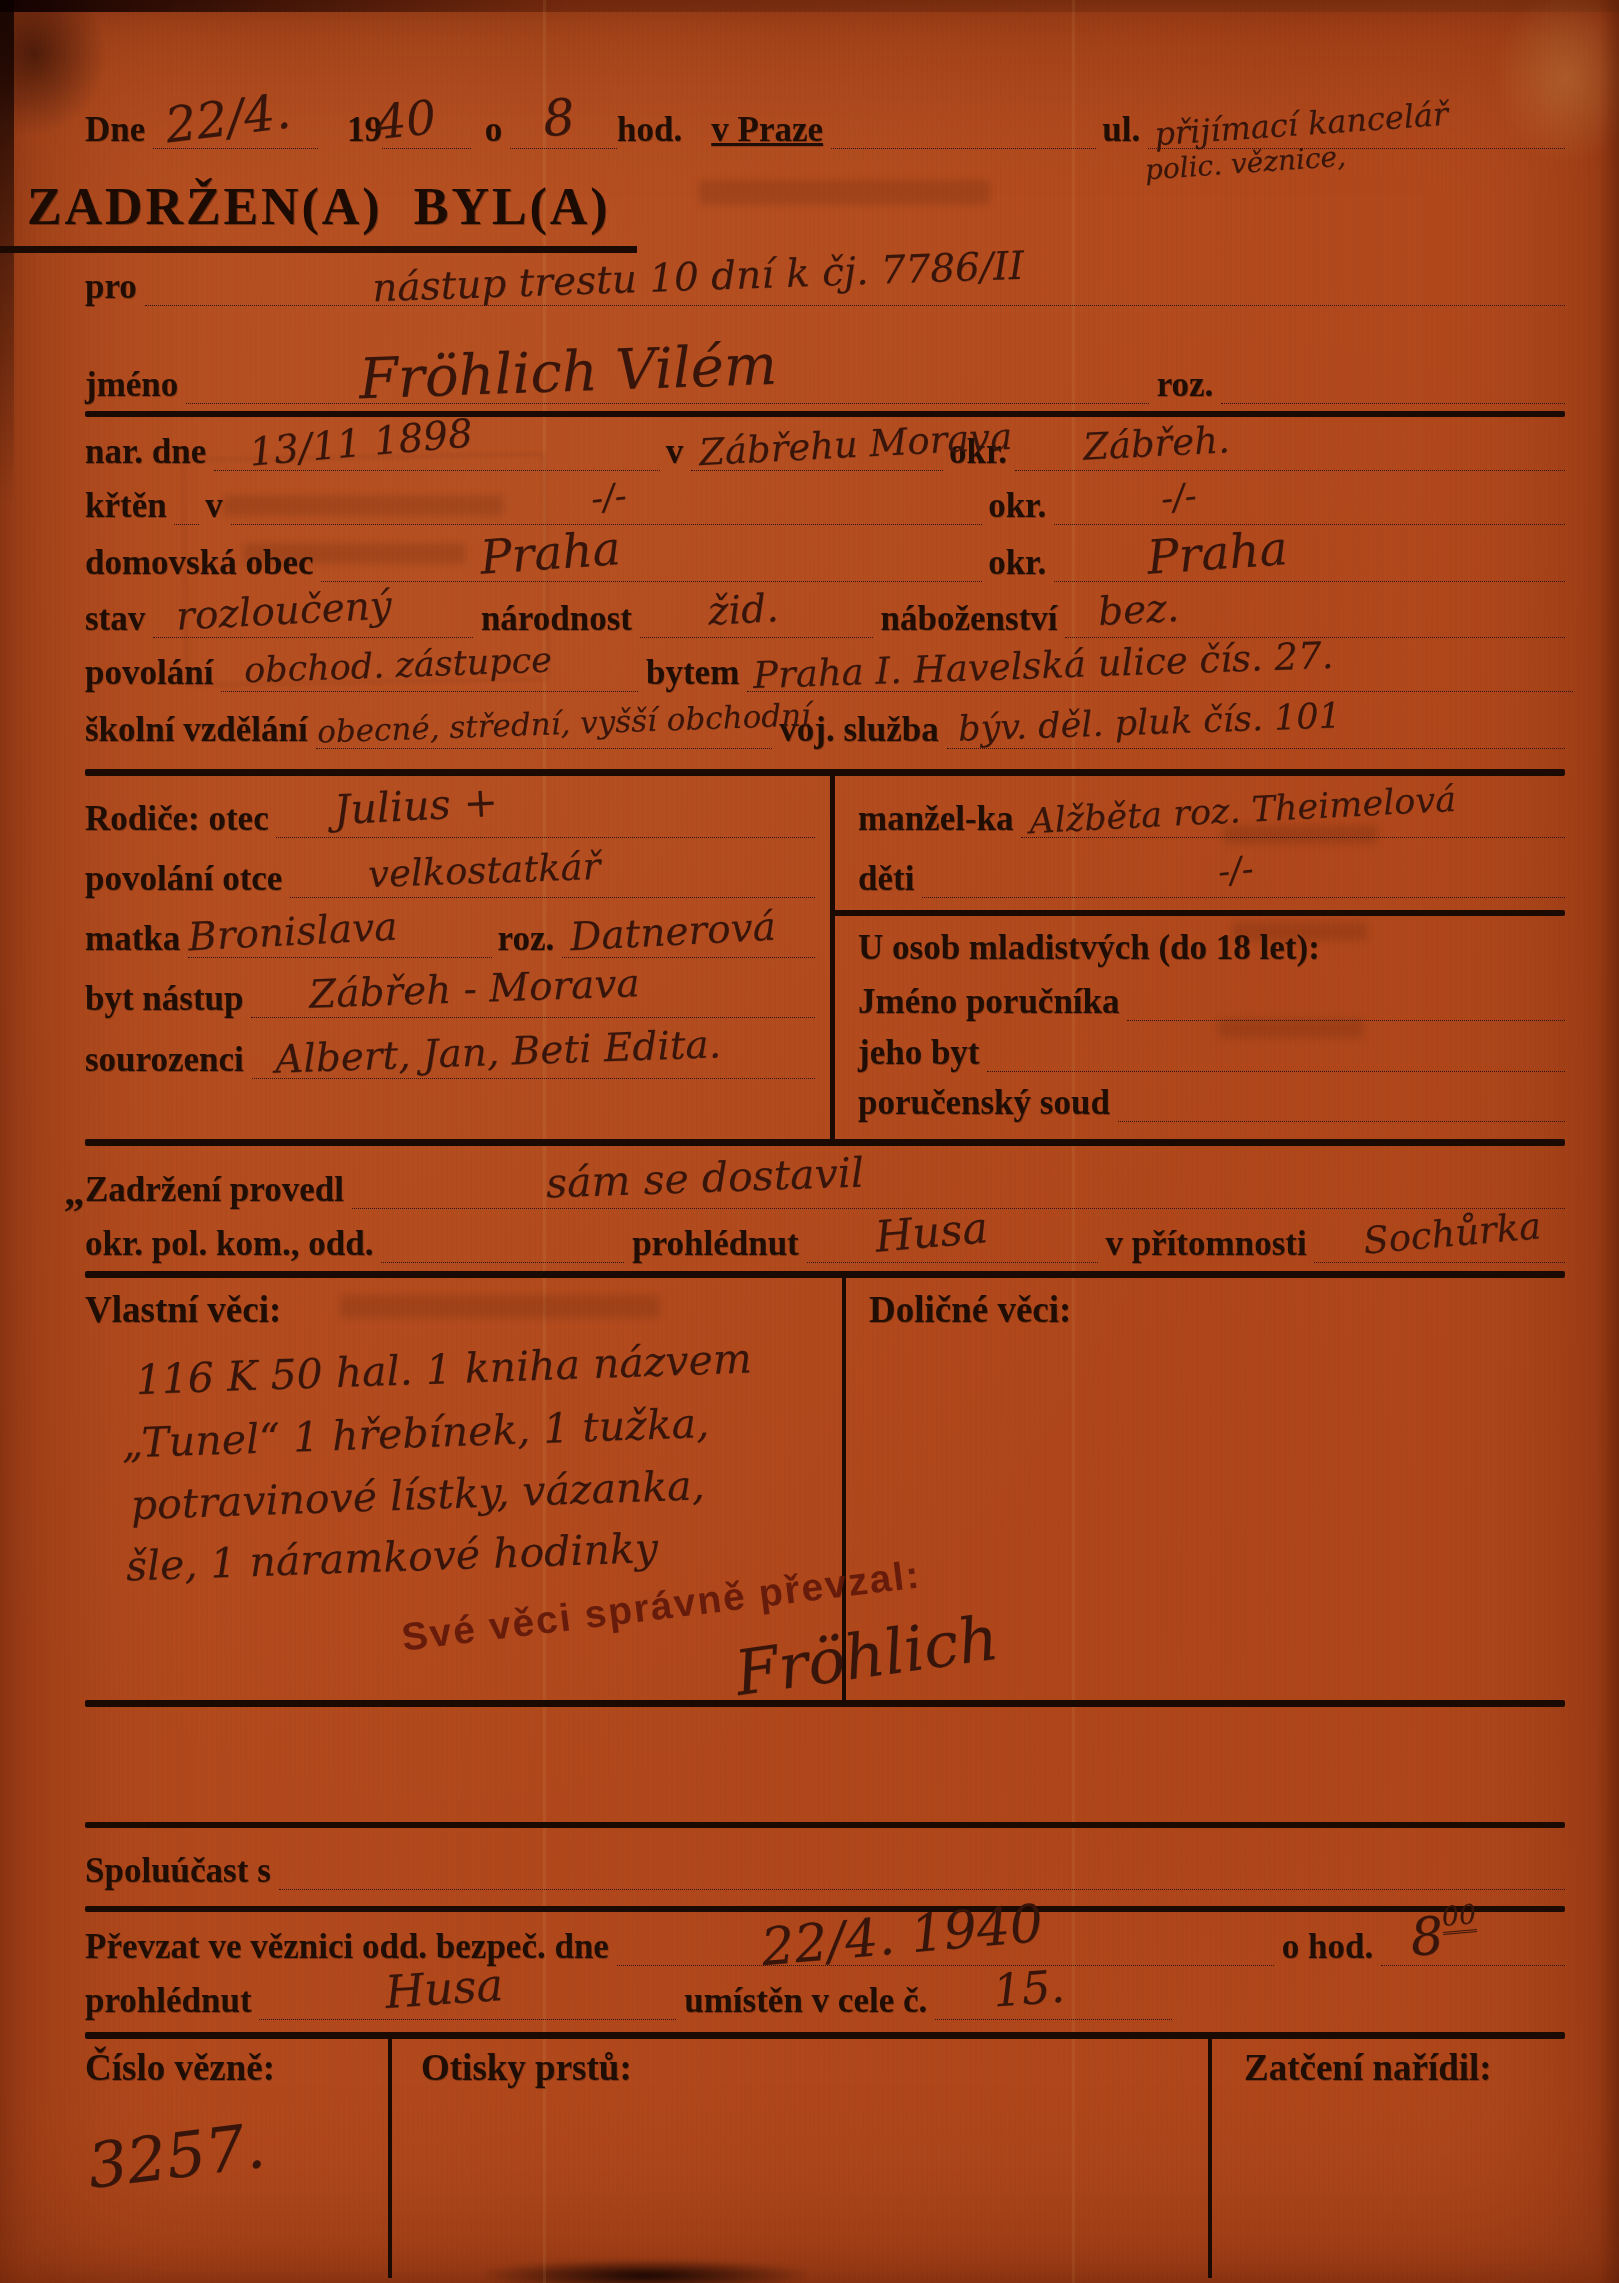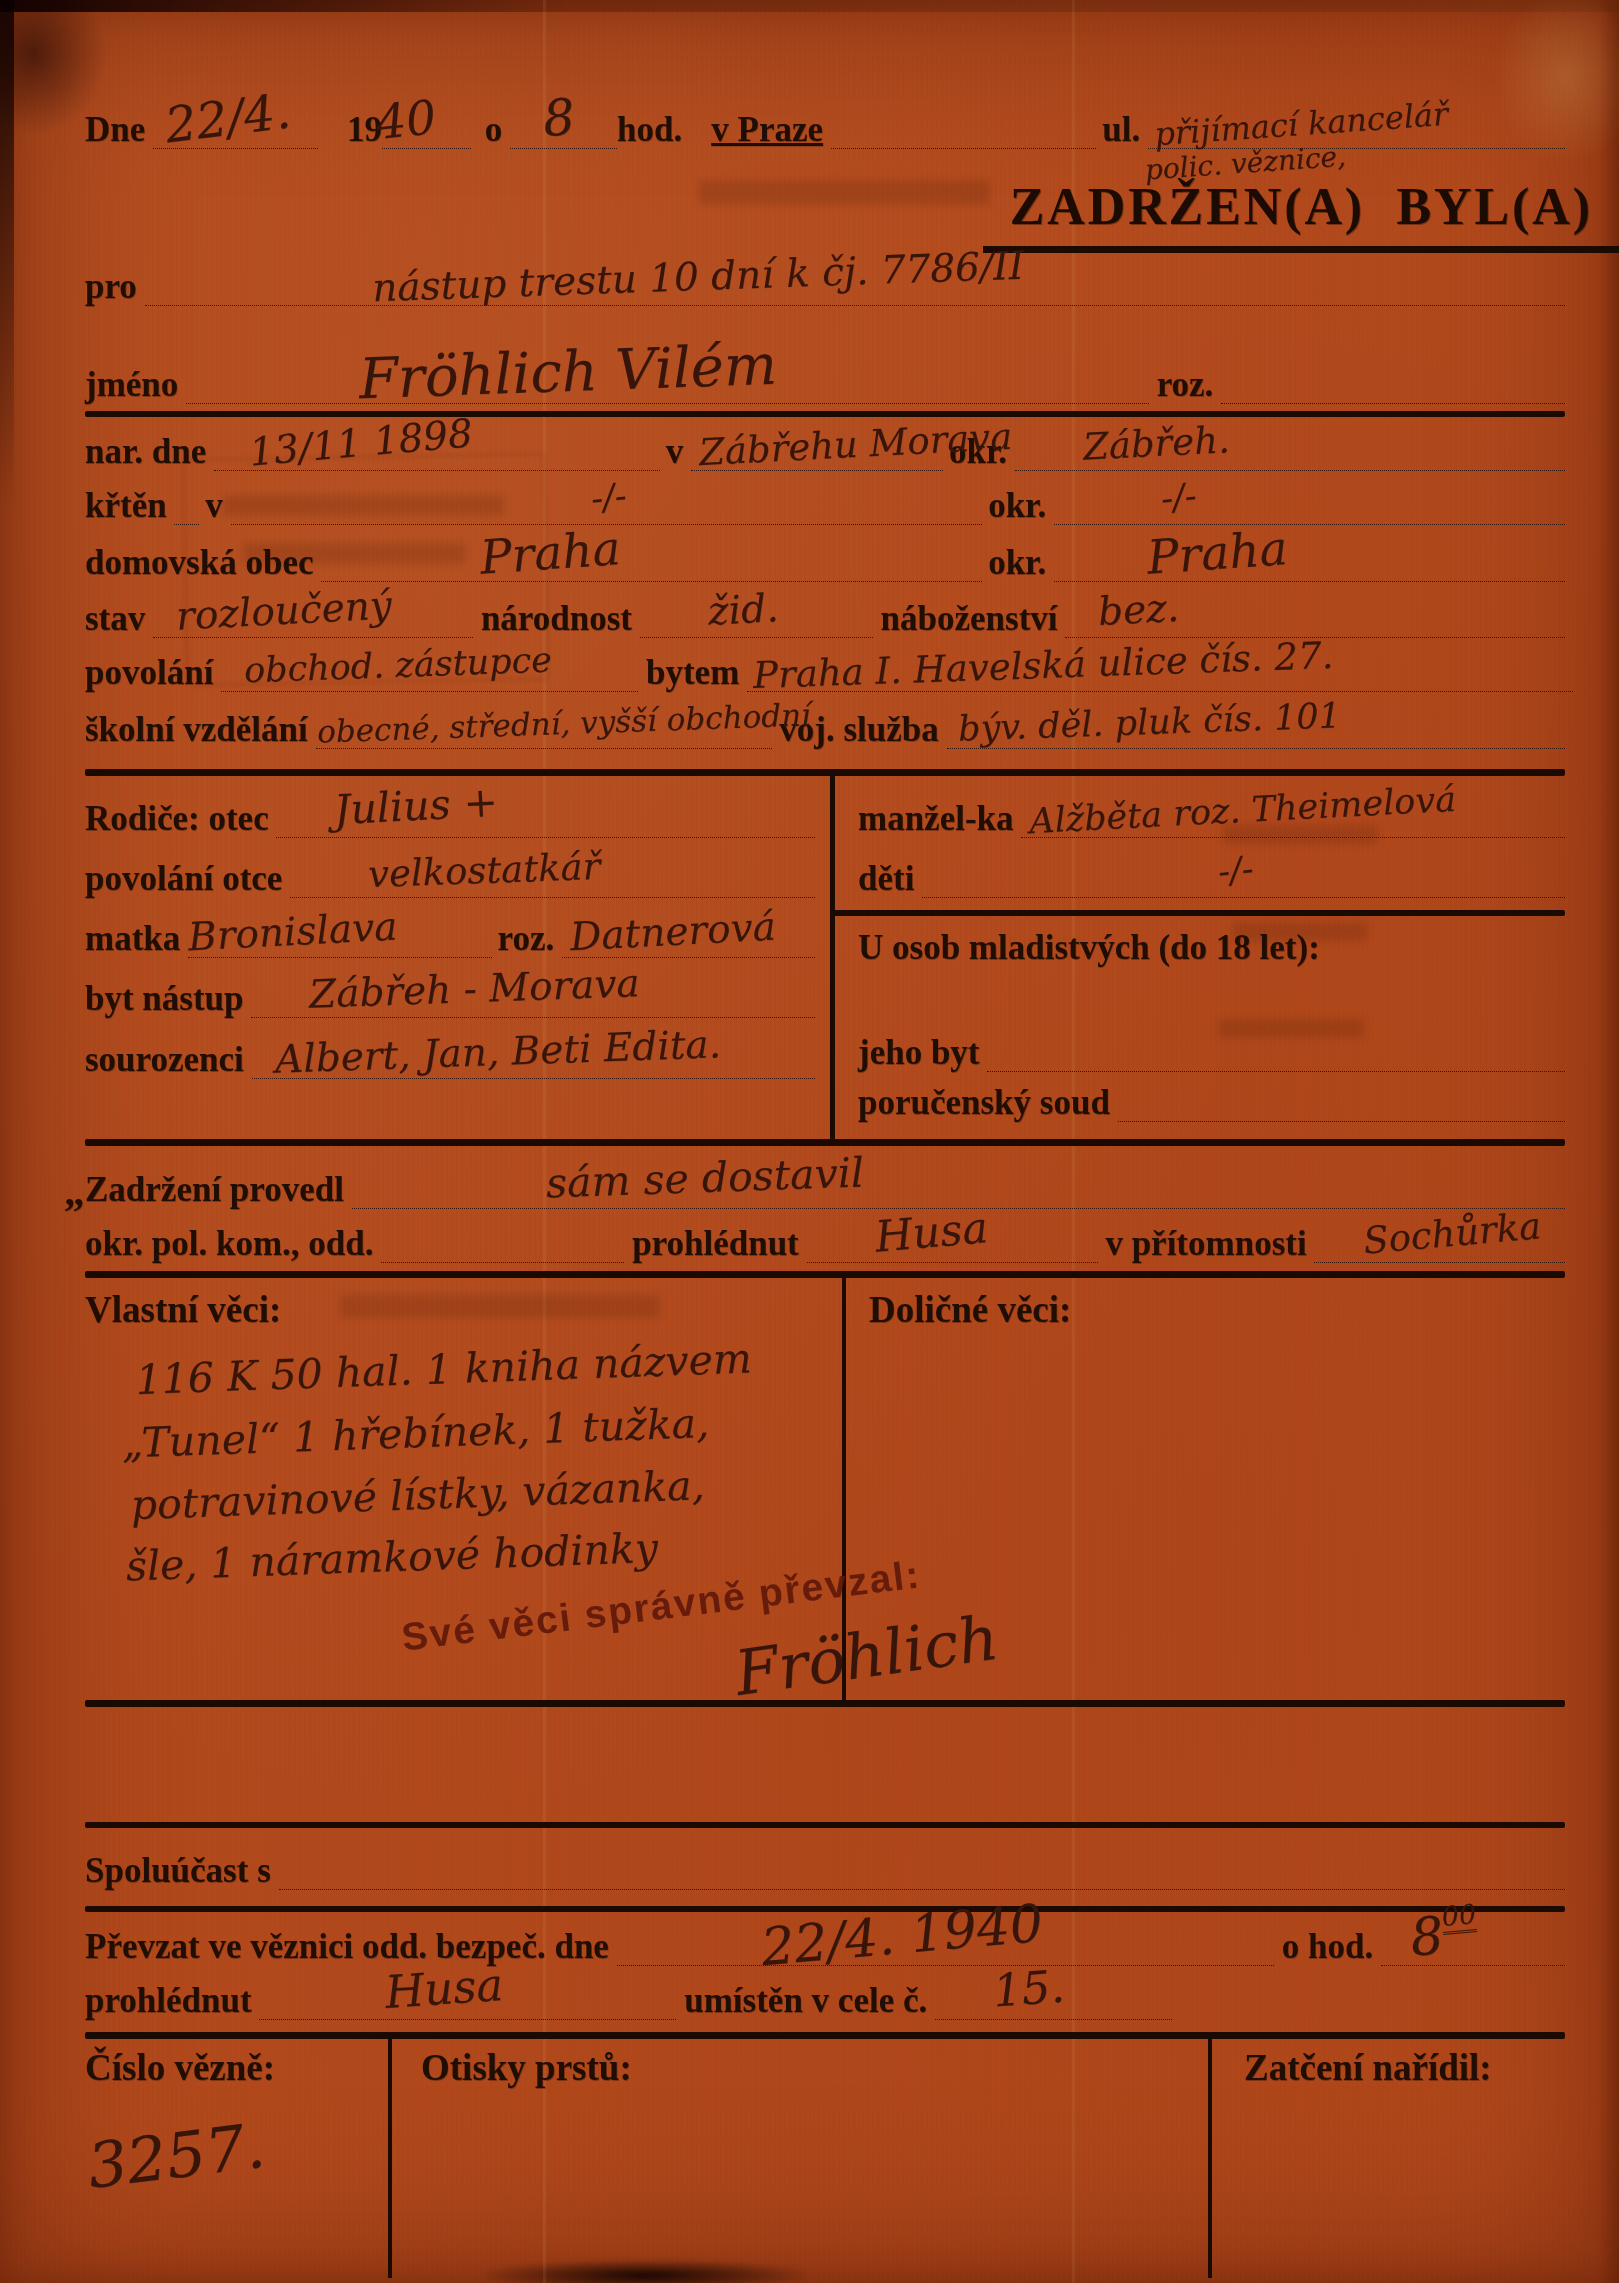--- a/index.html
+++ b/index.html
@@ -75,21 +75,21 @@
     <span class="lbl">hod.</span>
     <span class="lbl" style="margin-left:21.3px;text-decoration:underline;">v Praze</span>
     <div class="ln" style="flex:1 1 auto;"></div>
     <span class="lbl" style="margin-left:5.8px;">ul.</span>
     <div class="ln" style="flex:0 0 417px;">
       <span class="hw" style="left:5.8px;font-size:32px;transform:rotate(-4deg);bottom:7.8px;">přijímací kancelář</span>
     </div>
   </div>
   <span class="hw" style="position:absolute;left:1218px;top:147px;font-size:28px;transform:rotate(-4deg);">polic. věznice,</span>
 
-  <div style="position:absolute;left:0;right:0;top:177px;text-align:right;">
+  <div style="position:absolute;left:0;right:0;top:177px;text-align:left;">
     <span style="display:inline-block;font-weight:700;font-size:52px;letter-spacing:2.9px;word-spacing:15.5px;color:#1c0b03;border-bottom:7.8px solid #1b0a02;padding:0 27px 9.7px;text-shadow:1px 1px 0 rgba(40,12,0,.4);">ZADRŽEN(A) BYL(A)</span>
   </div>
 
   <div class="row" style="left:85px;right:55px;top:250px;height:56px;">
     <span class="lbl">pro</span>
     <div class="ln" style="flex:1 1 auto;">
       <span class="hw" style="left:16%;font-size:39px;transform:rotate(-2deg);bottom:8.7px;">nástup trestu 10 dní k čj. 7786/II</span>
     </div>
   </div>
 
@@ -224,20 +224,24 @@
     </div>
   </div>
   <div class="row" style="left:858px;right:55px;top:846px;height:52px;">
     <span class="lbl">děti</span>
     <div class="ln" style="flex:1 1 auto;">
       <span class="hw" style="left:46%;font-size:35px;transform:rotate(-6deg);bottom:8.7px;">-/-</span>
     </div>
   </div>
   <div class="rule" style="left:832px;right:55px;top:910px;height:5.8px;"></div>
   <span class="lbl" style="position:absolute;left:858px;top:930px;">U osob mladistvých (do 18 let):</span>
+  <div class="row" style="left:858px;right:55px;top:972px;height:49px;">
+    <span class="lbl">Jméno poručníka</span>
+    <div class="ln" style="flex:1 1 auto;"></div>
+  </div>
   <div class="row" style="left:858px;right:55px;top:1023px;height:49px;">
     <span class="lbl">jeho byt</span>
     <div class="ln" style="flex:1 1 auto;"></div>
   </div>
   <div class="row" style="left:858px;right:55px;top:1073px;height:49px;">
     <span class="lbl">poručenský soud</span>
     <div class="ln" style="flex:1 1 auto;"></div>
   </div>
 
   <div class="rule" style="left:85px;right:55px;top:1139px;height:6.8px;"></div>

